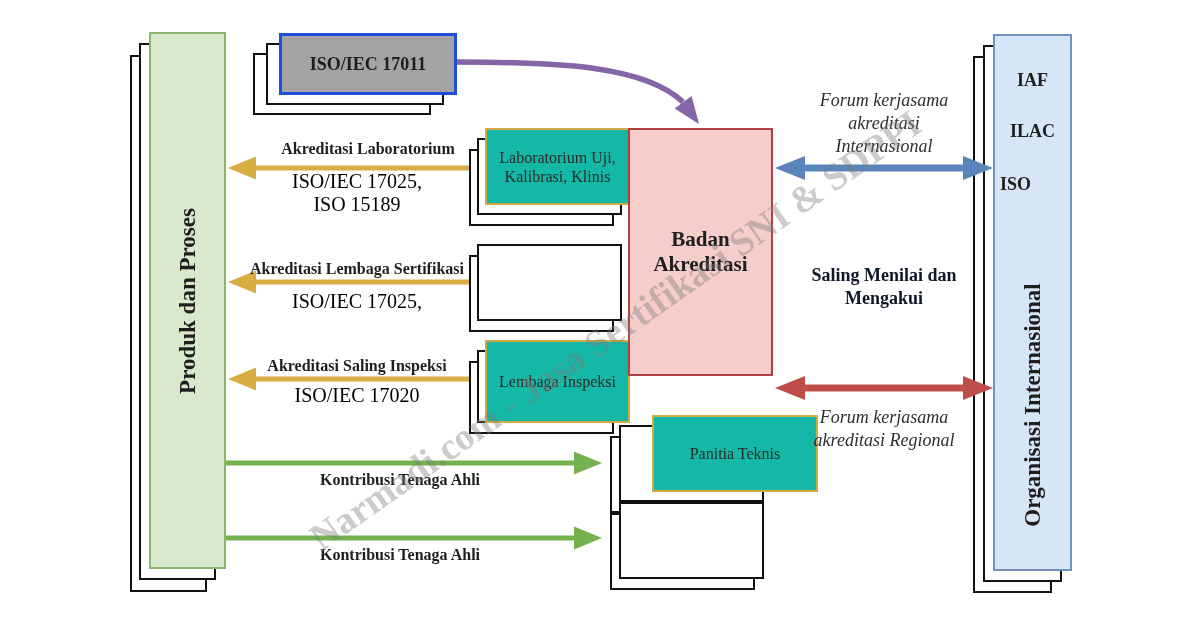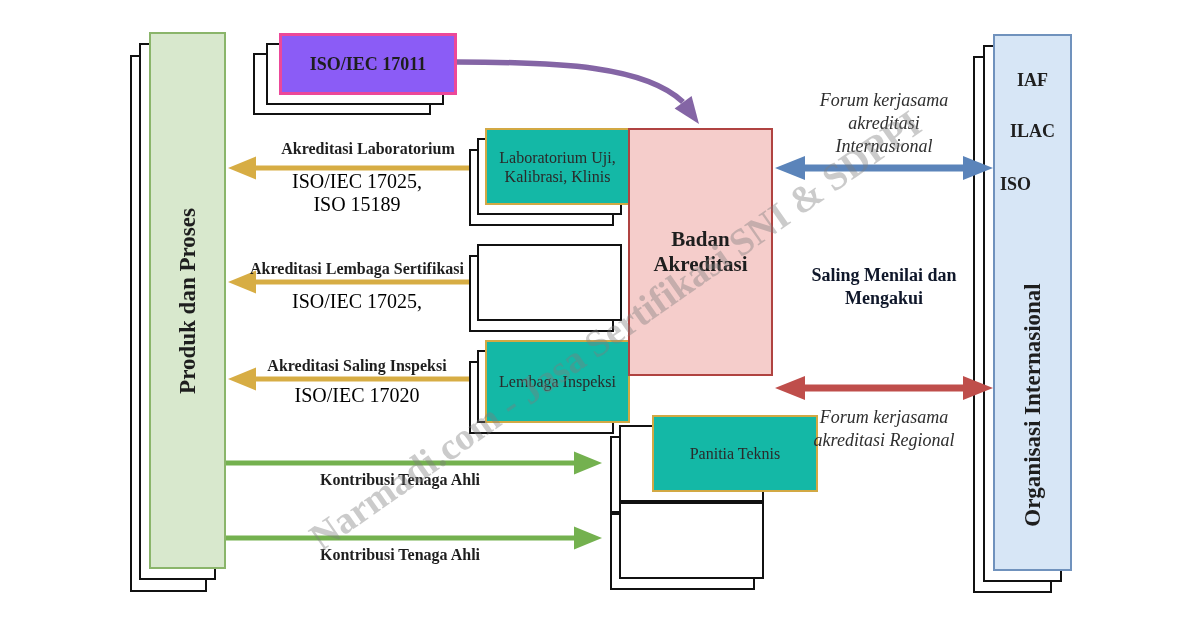--- a/index.html
+++ b/index.html
@@ -3,21 +3,21 @@
 <meta charset="utf-8">
 <style>
   html,body{margin:0;padding:0;background:#fff;}
   #canvas{position:relative;width:1200px;height:630px;background:#fff;overflow:hidden;
           font-family:"Liberation Serif","DejaVu Serif",serif;}
   .layer{position:absolute;left:0;top:0;pointer-events:none;}
   .shadow{position:absolute;background:#fff;border:2px solid #111;box-sizing:border-box;z-index:2;}
   .box{position:absolute;box-sizing:border-box;display:flex;align-items:center;justify-content:center;
        text-align:center;z-index:3;}
   .green-box{background:#d8e8cd;border:2px solid #8ab56a;}
-  .purple-box{background:#8b5cf6;border:3px solid #ec4899;font-weight:bold;font-size:18px;color:#1e1e1e;}
+  .purple-box{background:#a3a3a3;border:3px solid #1d4ed8;font-weight:bold;font-size:18px;color:#1e1e1e;}
   .yellow-box{background:#14b8a6;border:2px solid #d2a944;font-size:16px;line-height:19px;color:#2a2a2a;z-index:3;}
   .red-box{background:#f5cdcb;border:2px solid #b04341;z-index:4;font-weight:bold;font-size:21px;line-height:25px;color:#1e1e1e;}
   .blue-box{background:#d7e6f6;border:2px solid #7092bd;}
   .vtext{transform:rotate(-90deg);white-space:nowrap;font-weight:bold;color:#1e1e1e;}
   .vwrap{position:absolute;display:flex;align-items:center;justify-content:center;z-index:4;}
   .acronym{position:absolute;width:79px;text-align:center;font-weight:bold;font-size:18px;color:#1e1e1e;z-index:4;}
   .lbl{position:absolute;text-align:center;z-index:4;color:#1e1e1e;}
   .title{font-weight:bold;font-size:16px;line-height:22px;}
   .std{font-size:20px;line-height:23px;color:#000000;}
   .rlbl{font-size:18px;line-height:23px;color:#2e2e2e;font-style:italic;}

